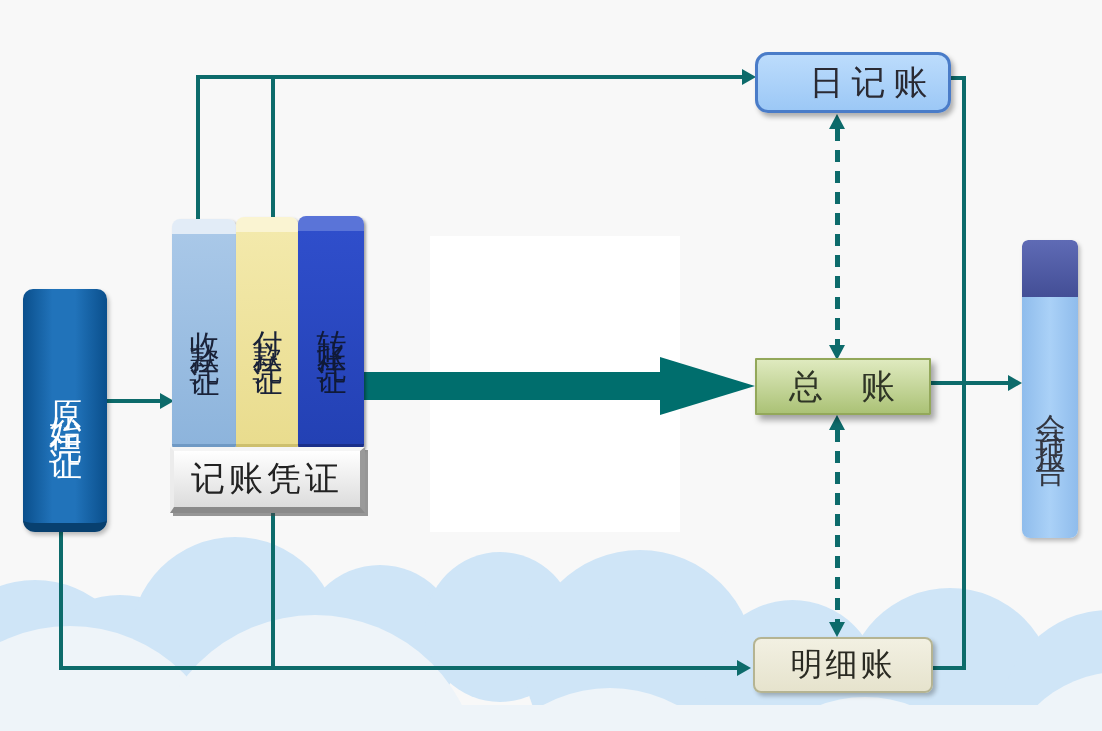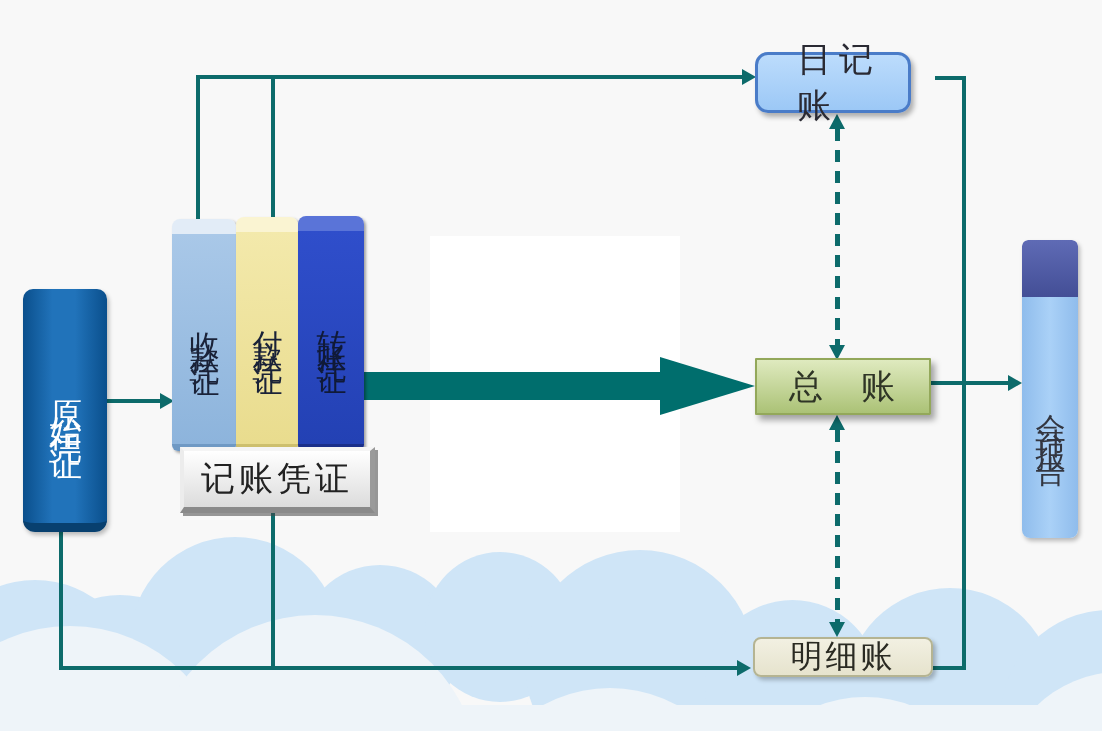--- a/index.html
+++ b/index.html
@@ -42,35 +42,35 @@
   .shou{left:172px;top:219px;width:64px;height:232px;color:#1a2238;
     background:linear-gradient(180deg,#e2ecf7 0 15px,#a9c8e8 15px,#8db4dc);
     border-radius:8px 8px 6px 6px;border-bottom:7px solid #6f99c4;}
   .fu{left:236px;top:217px;width:62px;height:234px;color:#1a2238;
     background:linear-gradient(180deg,#faf4d2 0 15px,#f3e9ab 15px,#e9dc8e);
     border-radius:8px 8px 6px 6px;border-bottom:7px solid #cdbf6d;}
   .zhuan{left:298px;top:216px;width:66px;height:235px;color:#101a38;
     background:linear-gradient(180deg,#5a74d8 0 15px,#2f4ecb 15px,#2341b4);
     border-radius:8px 8px 6px 6px;border-bottom:7px solid #1a2f8a;}
 
-  .jizhang{left:180px;top:447px;width:195px;height:66px;color:#222222;font-size:34px;letter-spacing:4px;
+  .jizhang{left:170px;top:447px;width:195px;height:66px;color:#222222;font-size:34px;letter-spacing:4px;
     background:linear-gradient(180deg,#ffffff,#dcdcdc);
     border-top:4px solid #f5f5f5;border-left:4px solid #ececec;
     border-right:5px solid #9a9a9a;border-bottom:6px solid #8a8a8a;
     box-shadow:3px 3px 0 rgba(70,70,70,.55);}
 
-  .journal{left:755px;top:52px;width:156px;height:61px;color:#2a2a33;font-size:34px;letter-spacing:8px;
+  .journal{left:755px;top:52px;width:196px;height:61px;color:#2a2a33;font-size:34px;letter-spacing:8px;
     background:linear-gradient(180deg,#bcdcfc,#9cc8f6);
     border:3px solid #4a7cc8;border-radius:13px;box-shadow:3px 4px 5px rgba(0,0,0,.3);padding-left:39px;}
 
   .ledger{left:755px;top:358px;width:176px;height:57px;color:#2f3526;font-size:34px;letter-spacing:2px;
     background:linear-gradient(180deg,#dfeabf,#abc276);
     border:2px solid #93a85a;border-radius:1px;box-shadow:4px 5px 6px rgba(0,0,0,.35);}
 
-  .sub-ledger{left:753px;top:637px;width:180px;height:40px;color:#2a2a22;font-size:32px;letter-spacing:3px;
+  .sub-ledger{left:753px;top:637px;width:180px;height:56px;color:#2a2a22;font-size:32px;letter-spacing:3px;
     background:linear-gradient(180deg,#f2f0e2,#e6e3cd);
     border:2px solid #b5b492;border-radius:8px;box-shadow:3px 3px 4px rgba(0,0,0,.25);}
 
   .report{left:1022px;top:240px;width:56px;height:298px;flex-direction:column;padding:0;
     border-radius:6px 6px 8px 8px;box-shadow:2px 3px 4px rgba(0,0,0,.25);overflow:hidden;
     align-items:stretch;justify-content:flex-start;}
   .report-cap{height:57px;background:linear-gradient(180deg,#5f6bb5,#434e96);
     border-radius:6px 6px 0 0;}
   .report-body{flex:1;display:flex;align-items:center;justify-content:center;color:#333640;
     font-size:30px;letter-spacing:14px;

